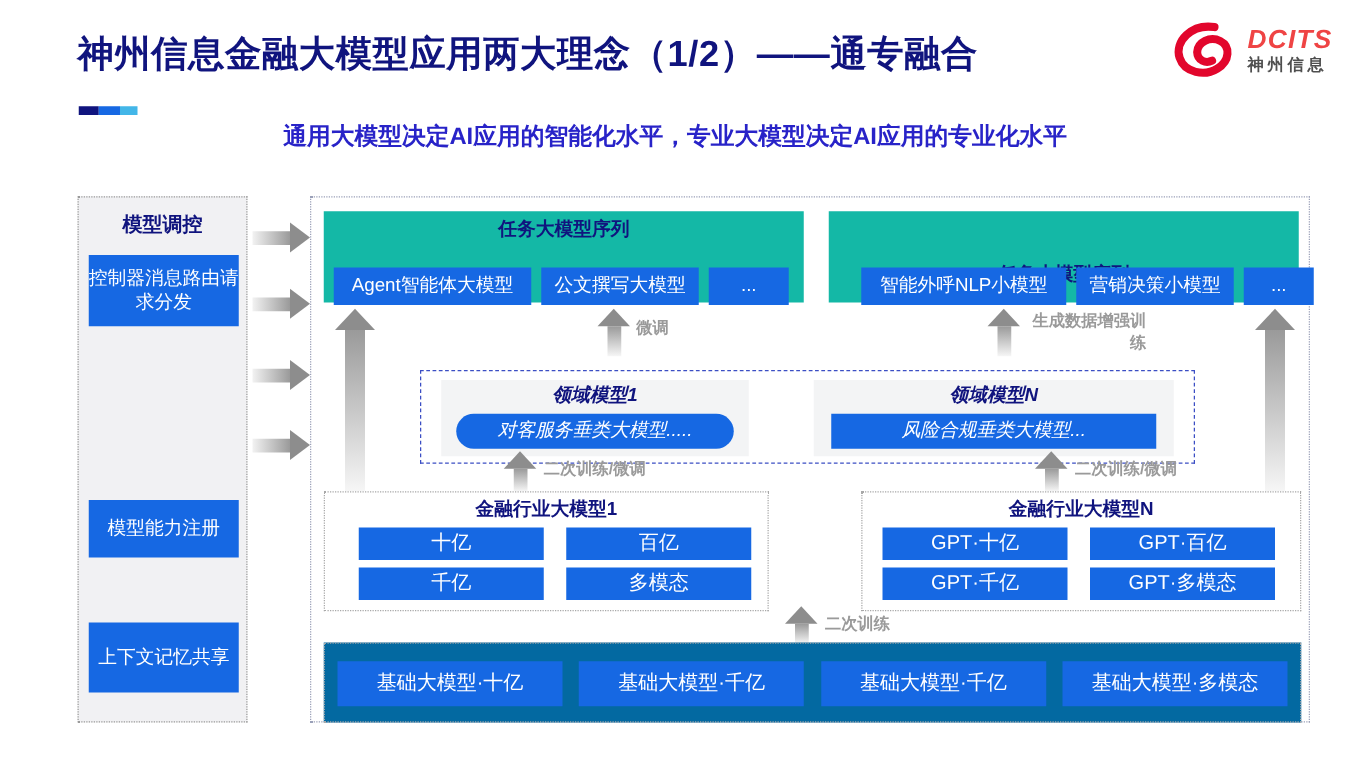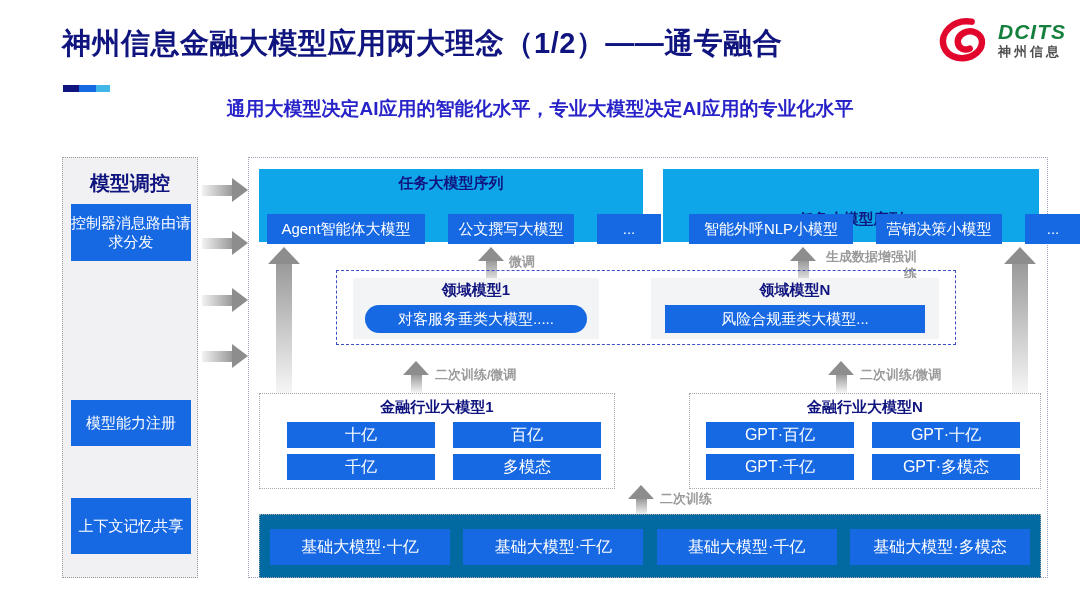--- a/index.html
+++ b/index.html
@@ -11,26 +11,26 @@
   .page-title { left:62px; top:24px; font-size:29px; font-weight:bold; color:#10147e; letter-spacing:0.5px; }
   .title-bar { left:63px; top:85px; height:7px; display:flex; }
   .title-bar span { display:block; height:7px; }
   .seg1 { width:16px; background:#10147e; }
   .seg2 { width:17px; background:#1668e3; }
   .seg3 { width:14px; background:#43b6e8; }
   .subtitle { left:0; top:96px; width:1080px; text-align:center; font-size:19px; font-weight:bold; color:#2823c8; }
 
   .logo { right:14px; top:16px; display:flex; align-items:center; gap:7px; }
   .logo-text { display:flex; flex-direction:column; line-height:1.1; }
-  .logo-brand { color:#15803d; font-size:21px; font-weight:900; font-style:italic; letter-spacing:1px; }
+  .logo-brand { color:#ef4444; font-size:21px; font-weight:900; font-style:italic; letter-spacing:1px; }
   .logo-company { color:#4f4f4f; font-size:13px; font-weight:bold; letter-spacing:3px; margin-top:2px; }
 
   
   .sidebar { left:62px; top:157px; width:136px; height:421px; background:#f1f1f3; border:1px dotted #9a9a9a; }
-  .sidebar-title { position:absolute; top:12px; left:0; width:100%; text-align:center; font-size:20px; font-weight:bold; color:#10147e; }
+  .sidebar-title { position:absolute; top:12px; left:0; width:100%; text-align:center; font-size:16px; font-weight:bold; color:#10147e; }
   .btn { background:#1668e3; color:#ffffff; display:flex; align-items:center; justify-content:center; text-align:center; line-height:1.25; }
   .side-btn { position:absolute; left:8px; width:120px; font-size:15px; }
 
   
   .arrow-right { display:flex; align-items:center; width:46px; height:24px; }
   .arrow-right .shaft { flex:1; height:11px; background:linear-gradient(to right,#f2f2f2,#9a9a9a); }
   .arrow-right .head { width:0; height:0; border-top:12px solid transparent; border-bottom:12px solid transparent; border-left:16px solid #8d8d8d; }
 
   .arrow-up { display:flex; flex-direction:column; align-items:center; }
   .arrow-up .head { width:0; height:0; border-left:13px solid transparent; border-right:13px solid transparent; border-bottom:14px solid #8d8d8d; }
@@ -38,25 +38,25 @@
   .arrow-up.tall { width:32px; }
   .arrow-up.tall .head { border-left-width:16px; border-right-width:16px; border-bottom-width:17px; }
   .arrow-up.tall .shaft { width:16px; }
 
   .flow-label { color:#9a9a9a; font-size:13px; font-weight:bold; line-height:1.3; }
 
   
   .main { left:248px; top:157px; width:800px; height:421px; border:1px dotted #9aa0b8; background:#ffffff; }
   .grp-title { position:absolute; left:0; width:100%; text-align:center; font-size:15px; font-weight:bold; color:#10147e; }
 
-  .task-grp { background:#0ea5e9; }
-  .task-row { position:absolute; top:45px; display:flex; gap:23px; }
+  .task-grp { background:#14b8a6; }
+  .task-row { position:absolute; top:45px; display:flex; gap:8px; }
   .task-row .btn { height:30px; font-size:15px; }
 
-  .domain-wrap { left:87px; top:112px; width:620px; height:75px; border:1px dashed #3b4ec4; }
+  .domain-wrap { left:87px; top:138px; width:620px; height:75px; border:1px dashed #3b4ec4;font-style:italic; }
   .domain-box { position:absolute; top:7px; height:61px; background:#f3f4f5; }
   .domain-box .btn { position:absolute; height:28px; font-size:15px; }
 
   .ind-grp { border:1px dotted #a8a8a8; background:#ffffff; }
   .grid2 { position:absolute; top:28px; display:grid; grid-template-columns:148px 148px; column-gap:18px; row-gap:6px; }
   .grid2 .btn { height:26px; font-size:16px; }
 
   .base-grp { left:10px; top:356px; width:782px; height:64px; border:1px dotted #a8a8a8; background:#0369a1;
     display:flex; justify-content:space-between; padding:14px 10px 0; }
   .base-grp .btn { width:180px; height:36px; font-size:16px; flex:none; }
@@ -179,22 +179,22 @@
       <div class="btn">十亿</div>
       <div class="btn">百亿</div>
       <div class="btn">千亿</div>
       <div class="btn">多模态</div>
     </div>
   </div>
 
   <div class="abs ind-grp" style="left:440px;top:235px;width:352px;height:96px;">
     <div class="grp-title" style="top:4px;">金融行业大模型N</div>
     <div class="grid2" style="left:16px;">
+      <div class="btn">GPT·十亿</div>
       <div class="btn">GPT·百亿</div>
-      <div class="btn">GPT·十亿</div>
       <div class="btn">GPT·千亿</div>
       <div class="btn">GPT·多模态</div>
     </div>
   </div>
 
   <div class="abs arrow-up" style="left:379px;top:327px;height:30px;width:26px;">
       <div class="head"></div>
       <div class="shaft"></div>
     </div>
   <div class="abs flow-label" style="left:411px;top:333px;">二次训练</div>

